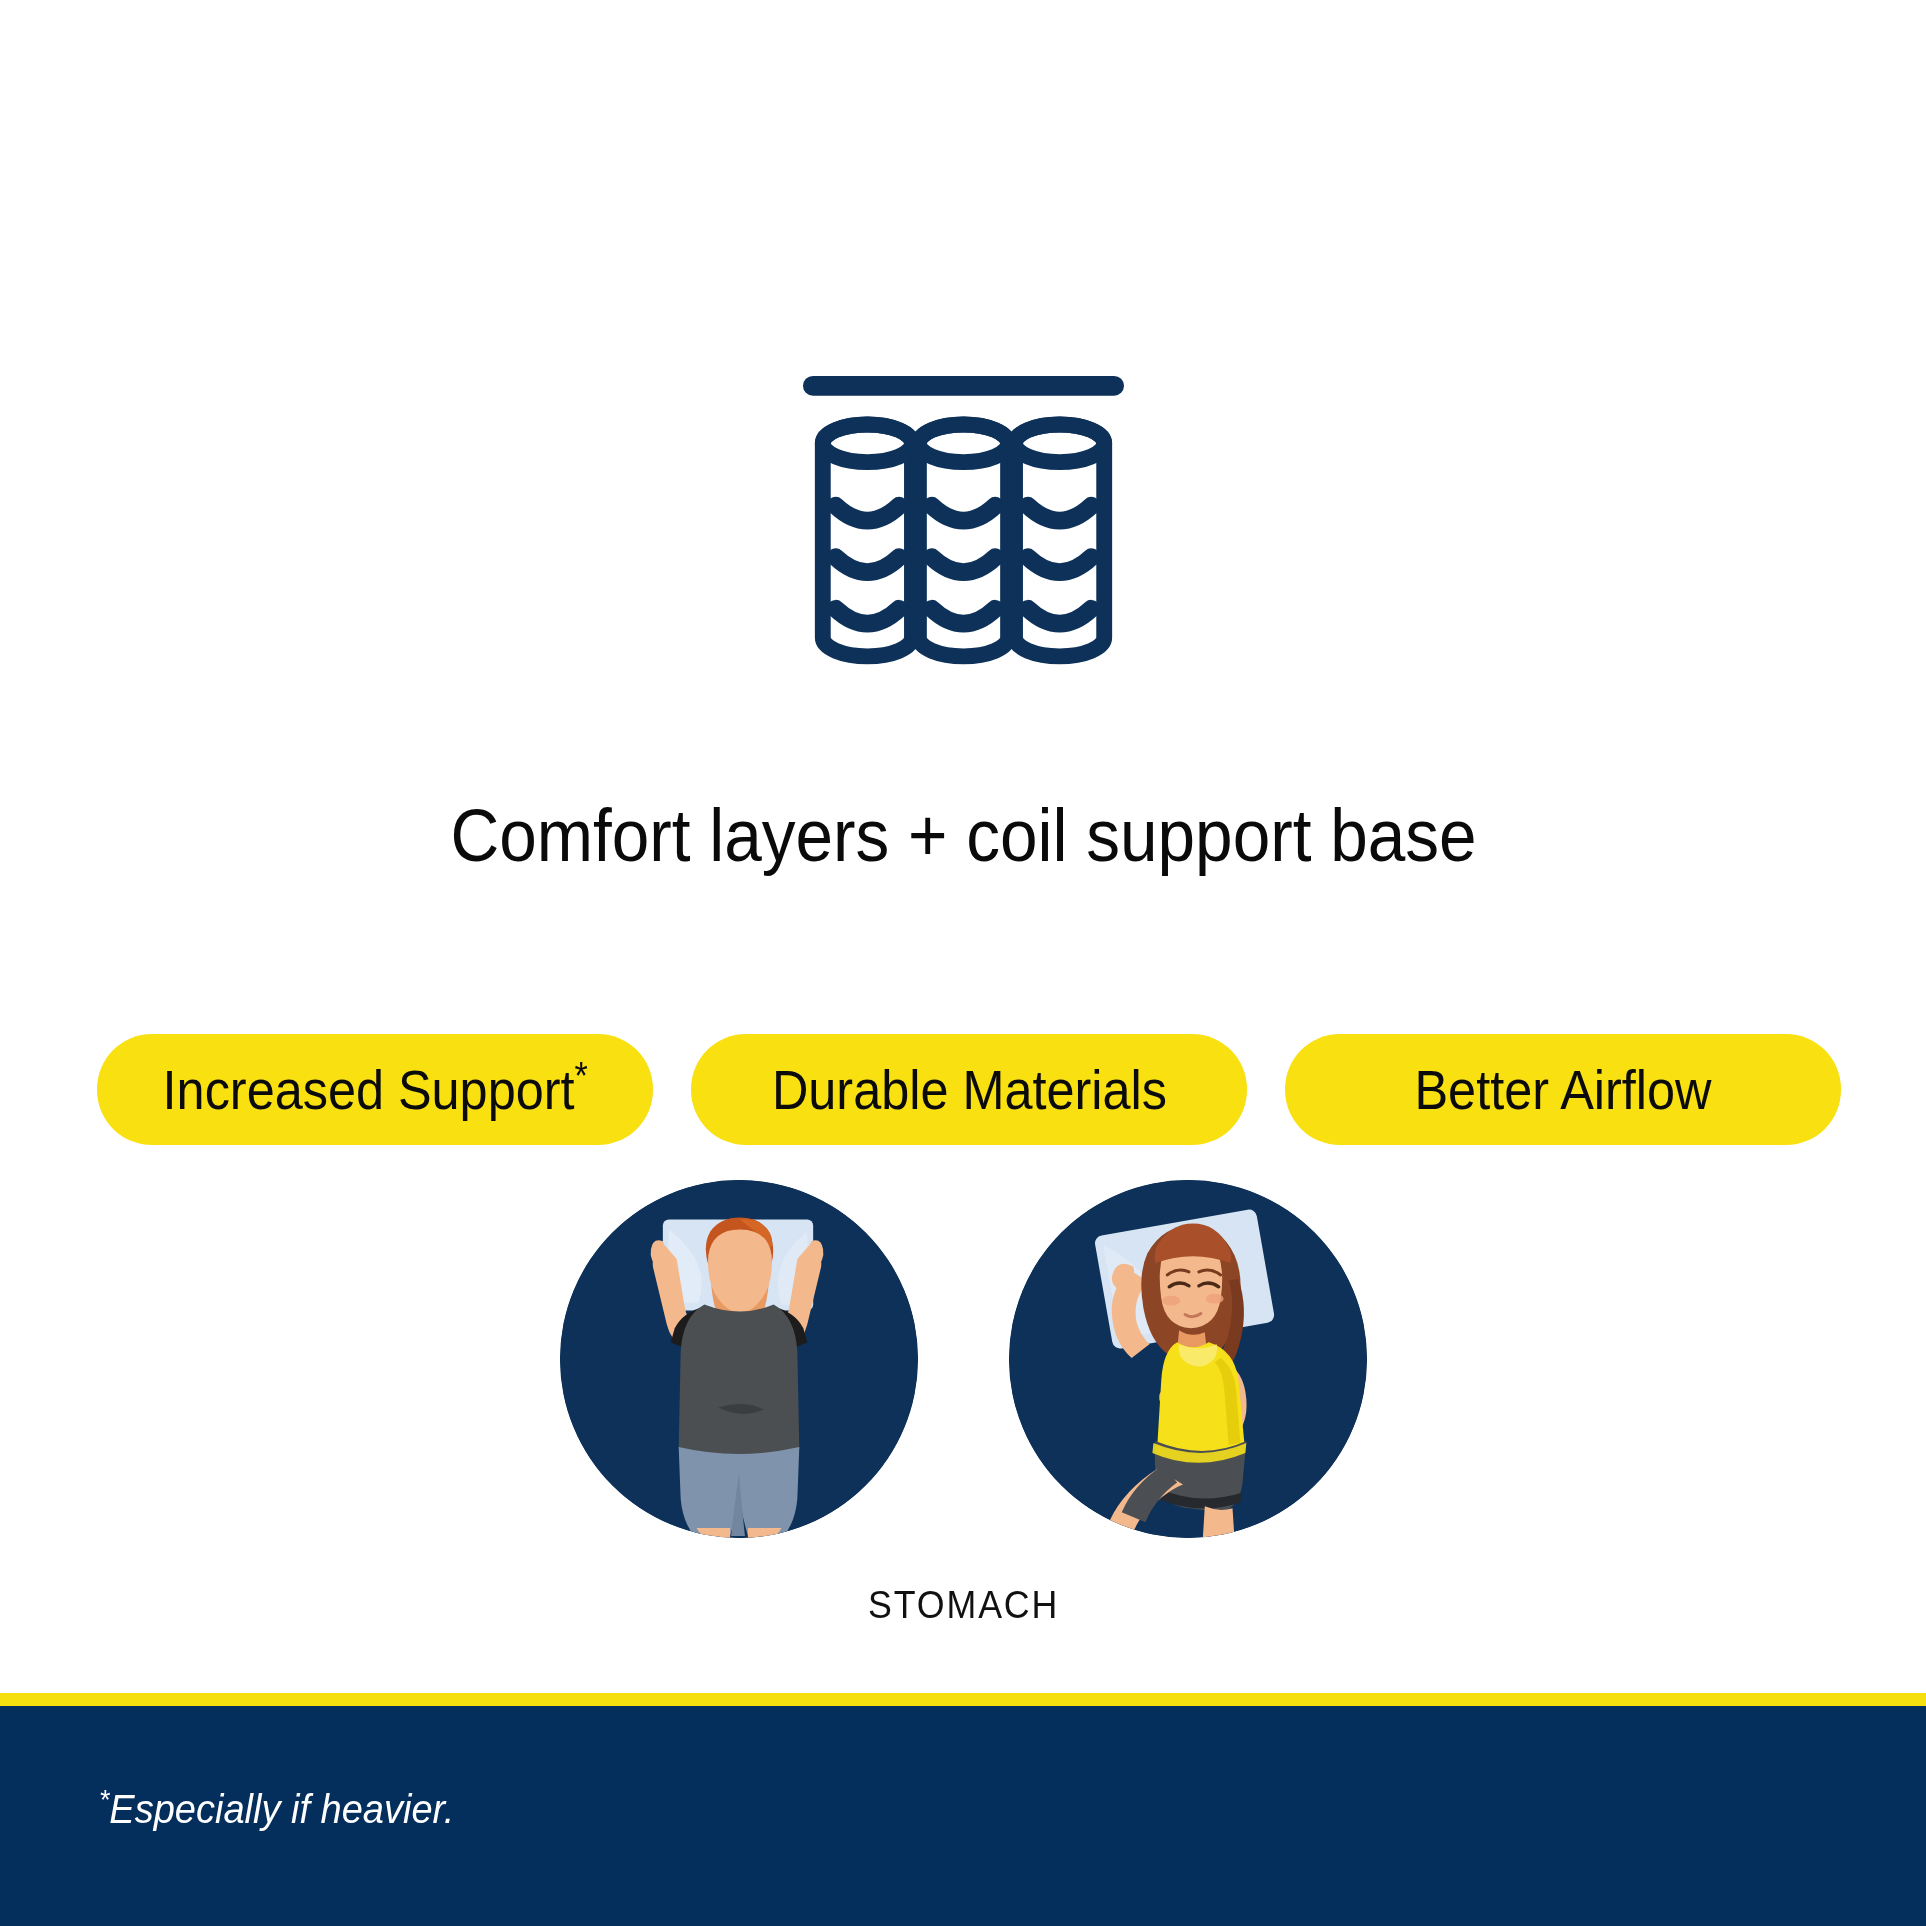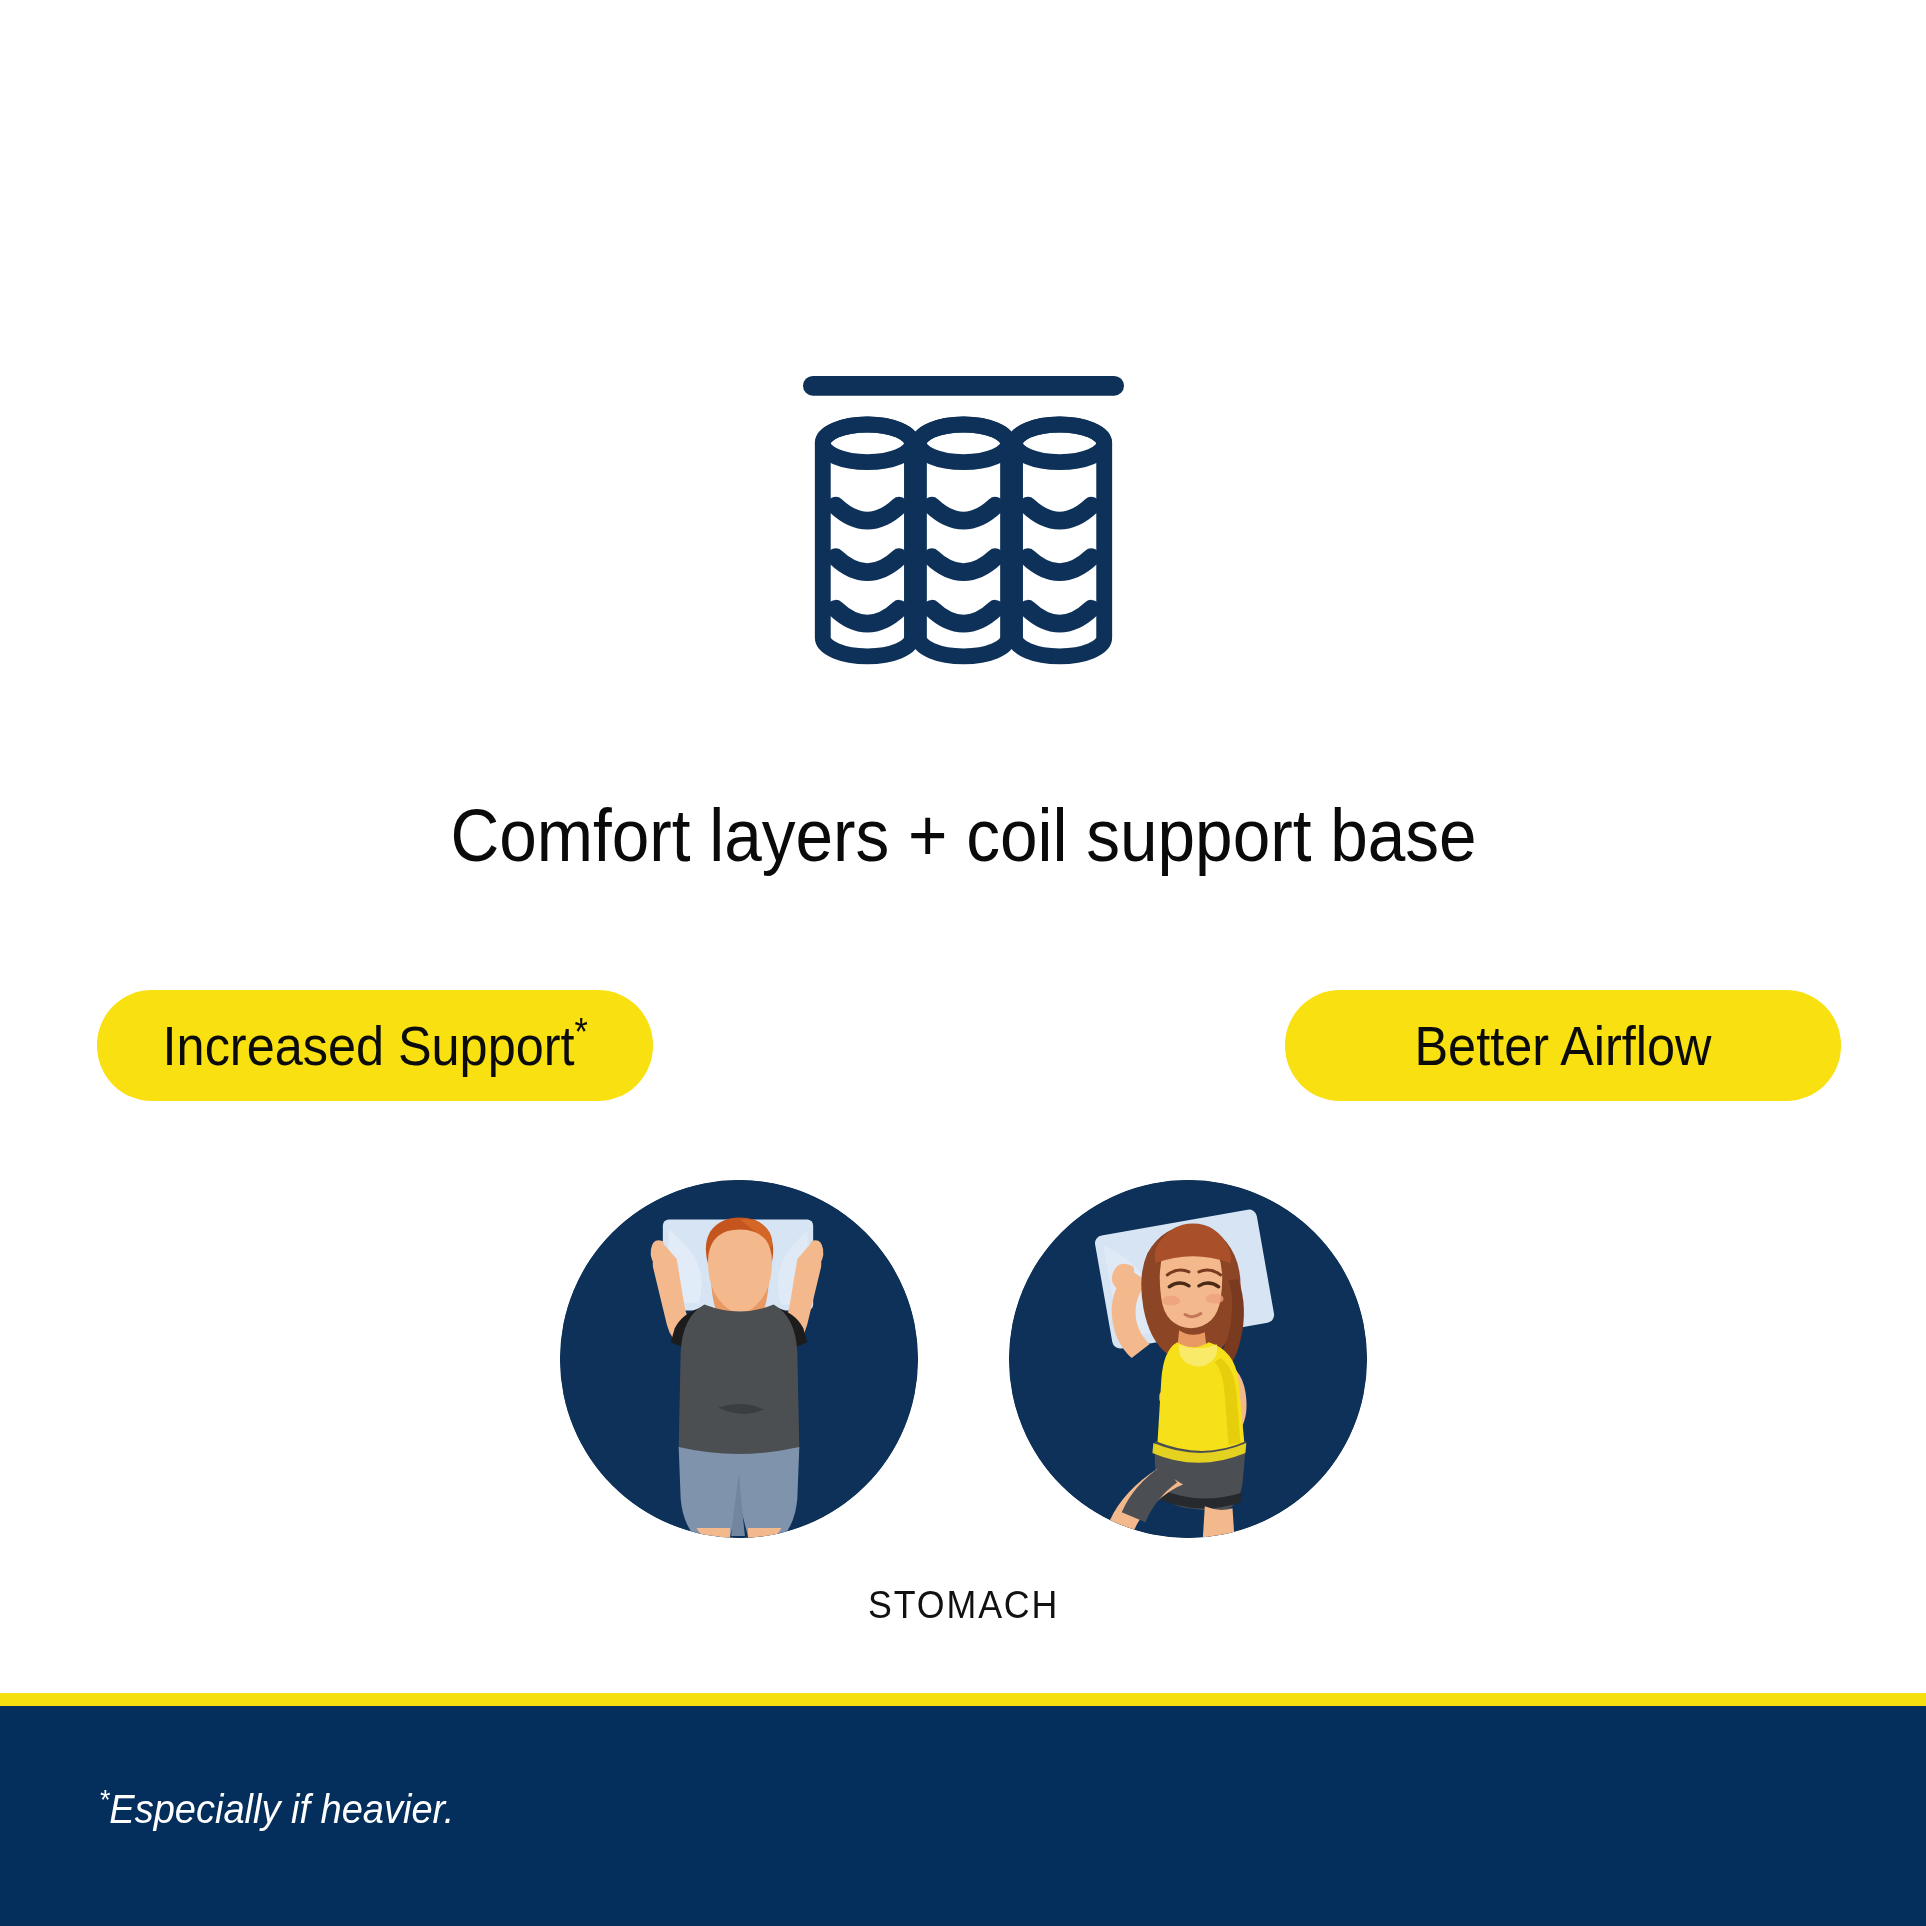--- a/index.html
+++ b/index.html
@@ -42,21 +42,21 @@
     font-weight:400;
     font-size:75px;
     color:#0a0a0a;
     transform:scaleX(0.90);
     letter-spacing:0px;
     line-height:1.15;
   }
 
   
   .pills{
-    position:absolute;left:97px;top:990px;width:1744px;height:111px;
+    position:absolute;left:97px;top:1034px;width:1744px;height:111px;
     display:flex;justify-content:space-between;align-items:stretch;
   }
   .pill{
     width:556px;height:111px;
     background:#f9e010;
     border-radius:55px;
     display:flex;align-items:center;justify-content:center;
     box-sizing:border-box;
   }
   .pill-label{
@@ -156,20 +156,23 @@
     </svg>
   </div>
 
   <div class="subtitle">Comfort layers + coil support base</div>
 
   <div class="pills">
     <div class="pill">
       <span class="pill-label"><span>Increased Support</span><span class="pill-star">*</span></span>
     </div>
     <div class="pill">
+      <span class="pill-label"><span>Durable Materials</span><span class="pill-star"></span></span>
+    </div>
+    <div class="pill">
       <span class="pill-label"><span>Better Airflow</span><span class="pill-star"></span></span>
     </div>
   </div>
 
   <div class="sleepers">
 
     <div class="sleeper">
       <div class="sleeper-circle">
         <svg width="358" height="358" viewBox="0 0 362 362">
           <circle cx="181" cy="181" r="181" fill="#0d3158"></circle>

